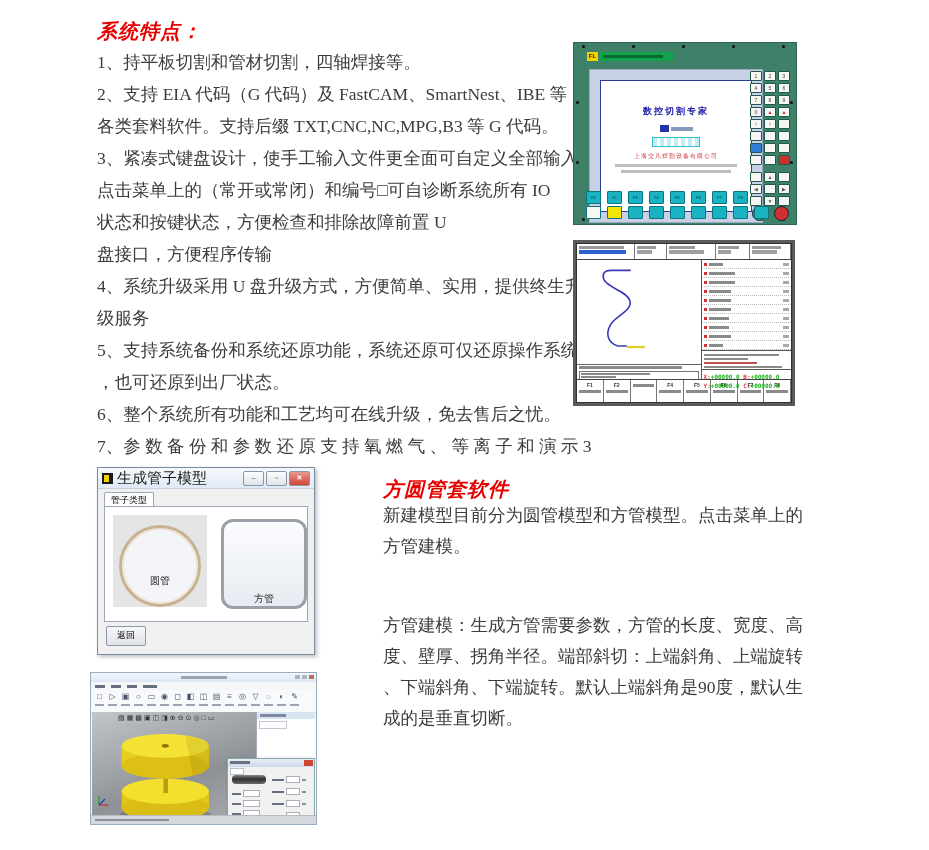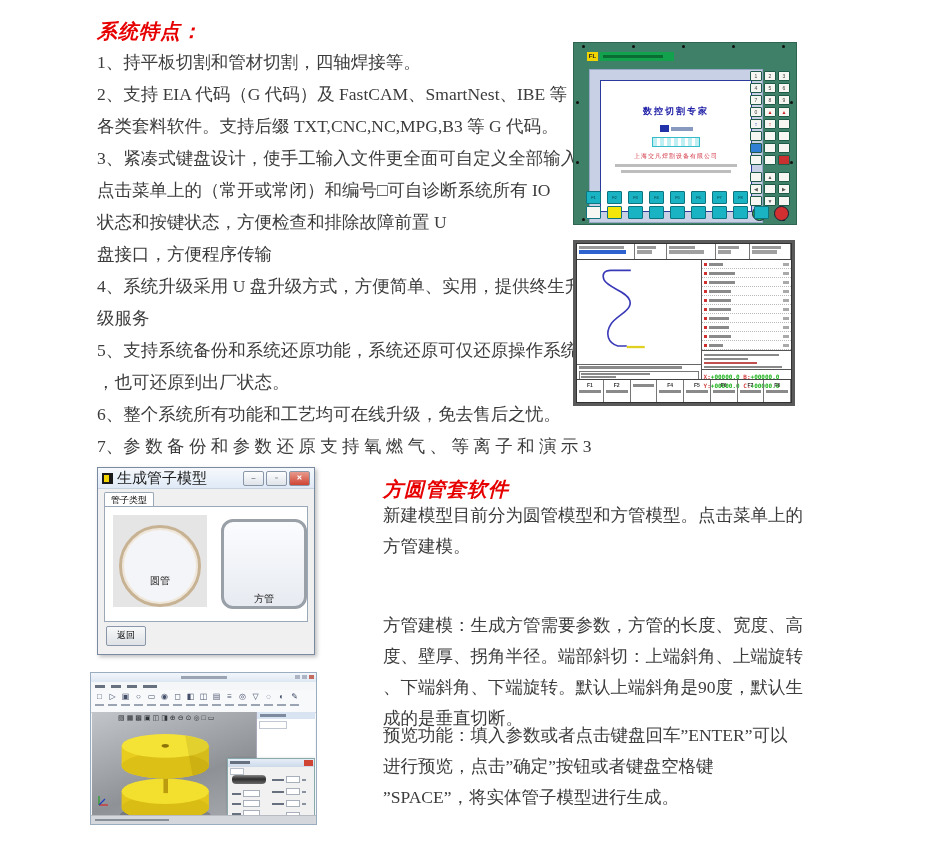--- a/index.html
+++ b/index.html
@@ -634,20 +634,14 @@
   <div class="doc-line2">新建模型目前分为圆管模型和方管模型。点击菜单上的</div>
       <div class="doc-line2">方管建模。</div>
     </div>
   <div class="abs" style="left:383px;top:610px;width:490px;">
 
   <div class="doc-line2">方管建模：生成方管需要参数，方管的长度、宽度、高</div>
       <div class="doc-line2">度、壁厚、拐角半径。端部斜切：上端斜角、上端旋转</div>
       <div class="doc-line2">、下端斜角、下端旋转。默认上端斜角是90度，默认生</div>
       <div class="doc-line2">成的是垂直切断。</div>
     </div>
-  <div class="abs" style="left:383px;top:720px;width:490px;">
-
-  <div class="doc-line2">预览功能：填入参数或者点击键盘回车”ENTER”可以</div>
-      <div class="doc-line2">进行预览，点击”确定”按钮或者键盘空格键</div>
-      <div class="doc-line2">”SPACE”，将实体管子模型进行生成。</div>
-    </div>
 
 </div>
 
 </body></html>

